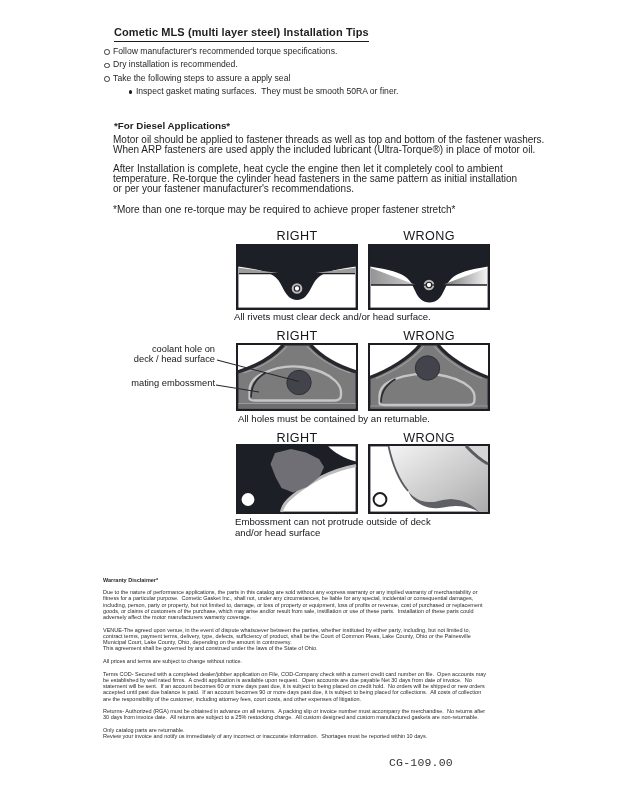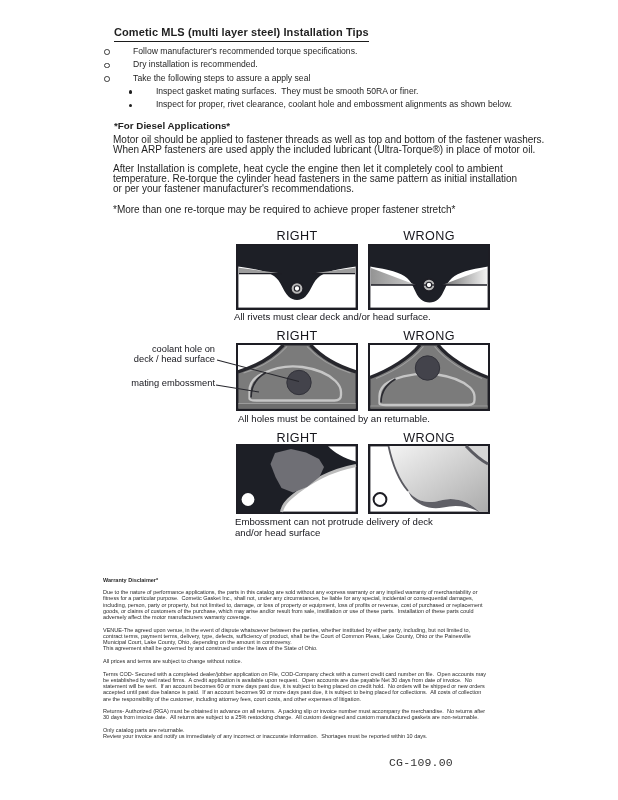--- a/index.html
+++ b/index.html
@@ -10,21 +10,21 @@
   }
   .abs{position:absolute;}
   .t{white-space:pre-wrap;}
 
   
   .title{
     left:114px;top:26px;font-size:11px;font-weight:bold;
     border-bottom:1.6px solid #1c1c1c;padding-bottom:3px;letter-spacing:0.1px;
   }
   .bullets{left:104px;top:45px;font-size:8.6px;line-height:13.3px;}
-  .b-row{display:flex;align-items:baseline;gap:20px;}
+  .b-row{display:flex;align-items:baseline;}
   .b-row.sub{padding-left:25px;}
   .dot-open{
     width:3.6px;height:3.6px;border:1px solid #3a3a3a;border-radius:50%;
     display:inline-block;margin-right:3.5px;flex:0 0 auto;align-self:center;margin-top:1px;
   }
   .dot-fill{
     width:3.4px;height:3.4px;background:#1f1f1f;border-radius:50%;
     display:inline-block;margin-right:3.5px;flex:0 0 auto;align-self:center;margin-top:1px;
   }
 
@@ -74,24 +74,20 @@
     <span class="dot-open"></span>
     <span class="t">Dry installation is recommended.</span>
   </div>
   <div class="b-row">
     <span class="dot-open"></span>
     <span class="t">Take the following steps to assure a apply seal</span>
   </div>
   <div class="b-row sub">
     <span class="dot-fill"></span>
     <span class="t">Inspect gasket mating surfaces.  They must be smooth 50RA or finer.</span>
-  </div>
-  <div class="b-row sub">
-    <span class="dot-fill"></span>
-    <span class="t">Inspect for proper, rivet clearance, coolant hole and embossment alignments as shown below.</span>
   </div>
 </div>
 
 <div class="abs diesel-head t">*For Diesel Applications*</div>
 <div class="abs para p-oil t">Motor oil should be applied to fastener threads as well as top and bottom of the fastener washers.
 When ARP fasteners are used apply the included lubricant (Ultra-Torque®) in place of motor oil.</div>
 <div class="abs para p-re t">After Installation is complete, heat cycle the engine then let it completely cool to ambient
 temperature. Re-torque the cylinder head fasteners in the same pattern as initial installation
 or per your fastener manufacturer's recommendations.</div>
 <div class="abs para p-note t">*More than one re-torque may be required to achieve proper fastener stretch*</div>
@@ -198,21 +194,21 @@
   </defs>
   <rect x="1.2" y="1.2" width="119.6" height="67.6" fill="#ffffff" stroke="#1d1d24" stroke-width="2.4"></rect>
   <path d="M20.5,2 H98 C106,10.5 113.5,16.5 120,20 L120,68 L111.5,68 C100,56.5 86,52.5 72,56.5 C58,60.5 48,56.5 40,47 C30,35 24,18.5 20.5,2 Z" fill="url(#r3band)"></path>
   <path d="M98,2 H120 V20 C113.5,16.5 106,10.5 98,2 Z" fill="#d6d6d6"></path>
   <path d="M98,2 C106,10.5 113.5,16.5 120,20" fill="none" stroke="#5a5a61" stroke-width="3"></path>
   <path d="M20.5,2 C24,18.5 30,35 40,47" fill="none" stroke="#5a5a61" stroke-width="1.8"></path>
   <path d="M40,47 C48,56.5 58,60.5 72,56.5 C86,52.5 100,56.5 111.5,68 C100,62 88,60.5 75,63.5 C63,66.2 51,62 43,52.5 Z" fill="#5f5f66"></path>
   <circle cx="12" cy="55.5" r="6.4" fill="#ffffff" stroke="#1d1d24" stroke-width="2"></circle>
 </svg>
 
-<div class="abs caption cap-r3 t">Embossment can not protrude delivery of deck
+<div class="abs caption cap-r3 t">Embossment can not protrude outside of deck
 and/or head surface</div>
 
 <div class="abs disclaimer">
   <p class="dh t">Warranty Disclaimer*</p>
   <p class="t">Due to the nature of performance applications, the parts in this catalog are sold without any express warranty or any implied warranty of merchantability or
 fitness for a particular purpose.  Cometic Gasket Inc., shall not, under any circumstances, be liable for any special, incidental or consequential damages,
 including, person, party or property, but not limited to, damage, or loss of property or equipment, loss of profits or revenue, cost of purchased or replacement
 goods, or claims of customers of the purchase, which may arise and/or result from sale, instillation or use of these parts.  Installation of these parts could
 adversely affect the motor manufacturers warranty coverage.</p>
   <p class="t">VENUE-The agreed upon venue, in the event of dispute whatsoever between the parties, whether instituted by either party, including, but not limited to,

